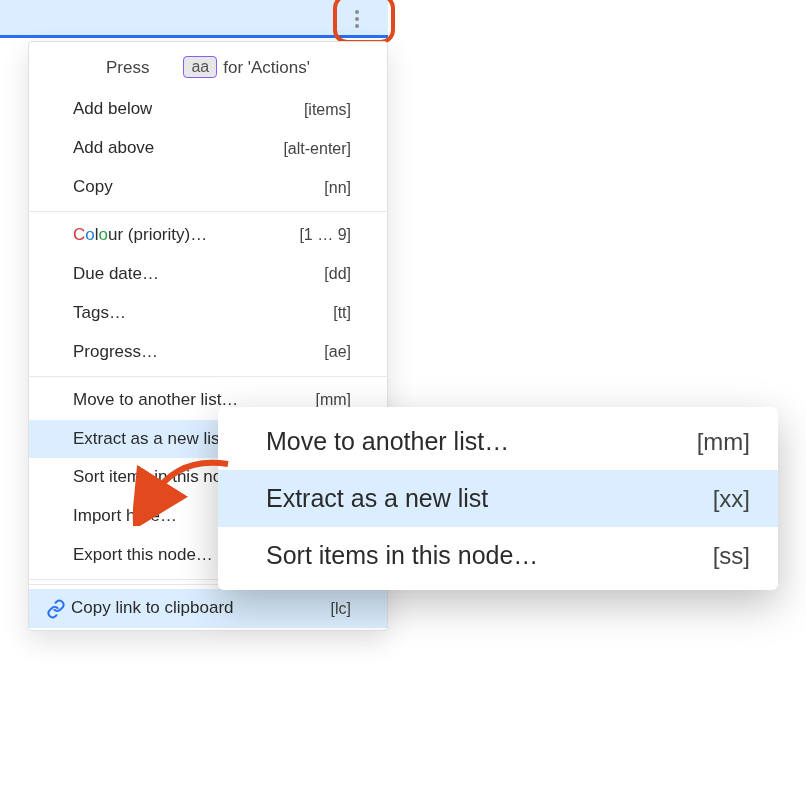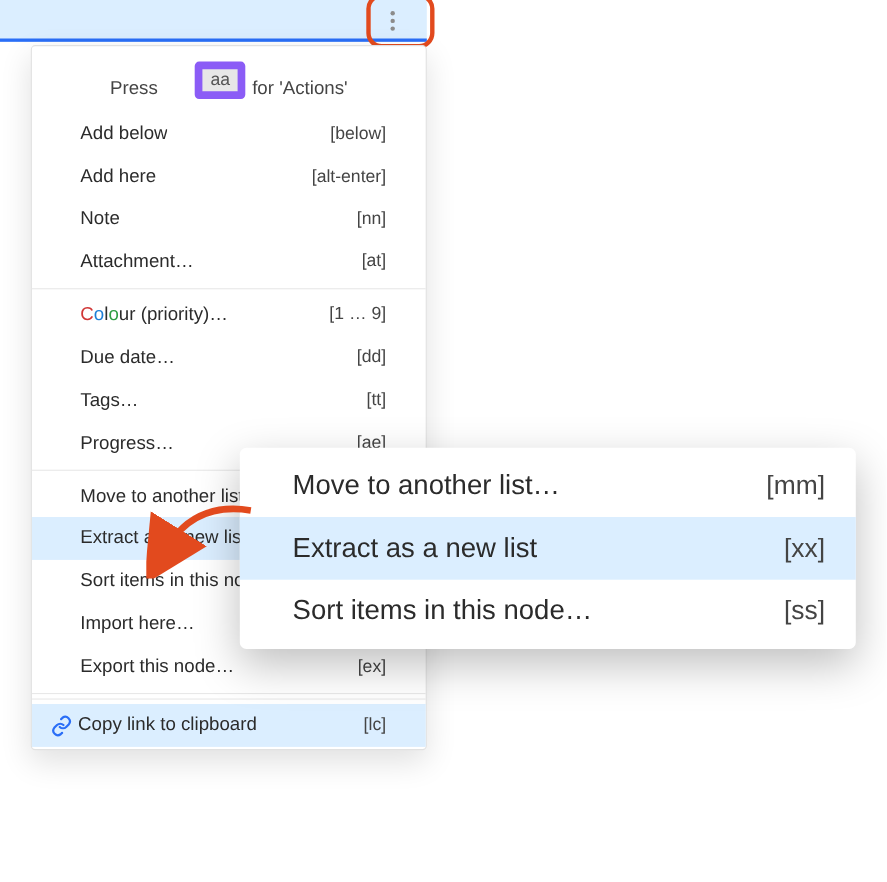--- a/index.html
+++ b/index.html
@@ -76,21 +76,21 @@
     align-items: flex-end;
     justify-content: center;
     gap: 6px;
     padding: 14px 8px 12px;
     color: #444;
     font-size: 17px;
   }
   .menu .hint .kbd {
     display: inline-block;
     background: #e7e7e7;
-    border: 7px solid #8b5cf6;
+    border: 1px solid #8b5cf6;
     border-radius: 4px;
     padding: 1px 7px;
     font-size: 16px;
     color: #555;
     margin-left: 28px;
   }
   .menu .sep {
     height: 1px;
     background: #e8e8e8;
     margin: 4px 0;
@@ -191,33 +191,29 @@
 <div class="highlight-ring"></div>
 
 <div class="menu" id="menu">
   <div class="hint">
     <span>Press</span>
     <span class="kbd">aa</span>
     <span>for 'Actions'</span>
   </div>
 <div class="item">
       <span class="label">Add below</span>
-      <span class="shortcut">[below]</span>
-    </div>
-    <div class="item">
-      <span class="label">Add here</span>
+      <span class="shortcut">[items]</span>
+    </div>
+    <div class="item">
+      <span class="label">Add above</span>
       <span class="shortcut">[alt-enter]</span>
     </div>
     <div class="item">
-      <span class="label">Note</span>
+      <span class="label">Copy</span>
       <span class="shortcut">[nn]</span>
-    </div>
-    <div class="item">
-      <span class="label">Attachment…</span>
-      <span class="shortcut">[at]</span>
     </div>
     <div class="sep"></div>
     <div class="item">
       <span class="label"><span class="colour-word"><span>C</span><span>o</span><span>l</span><span>o</span><span>u</span><span>r</span></span> (priority)…</span>
       <span class="shortcut">[1 … 9]</span>
     </div>
     <div class="item">
       <span class="label">Due date…</span>
       <span class="shortcut">[dd]</span>
     </div>

